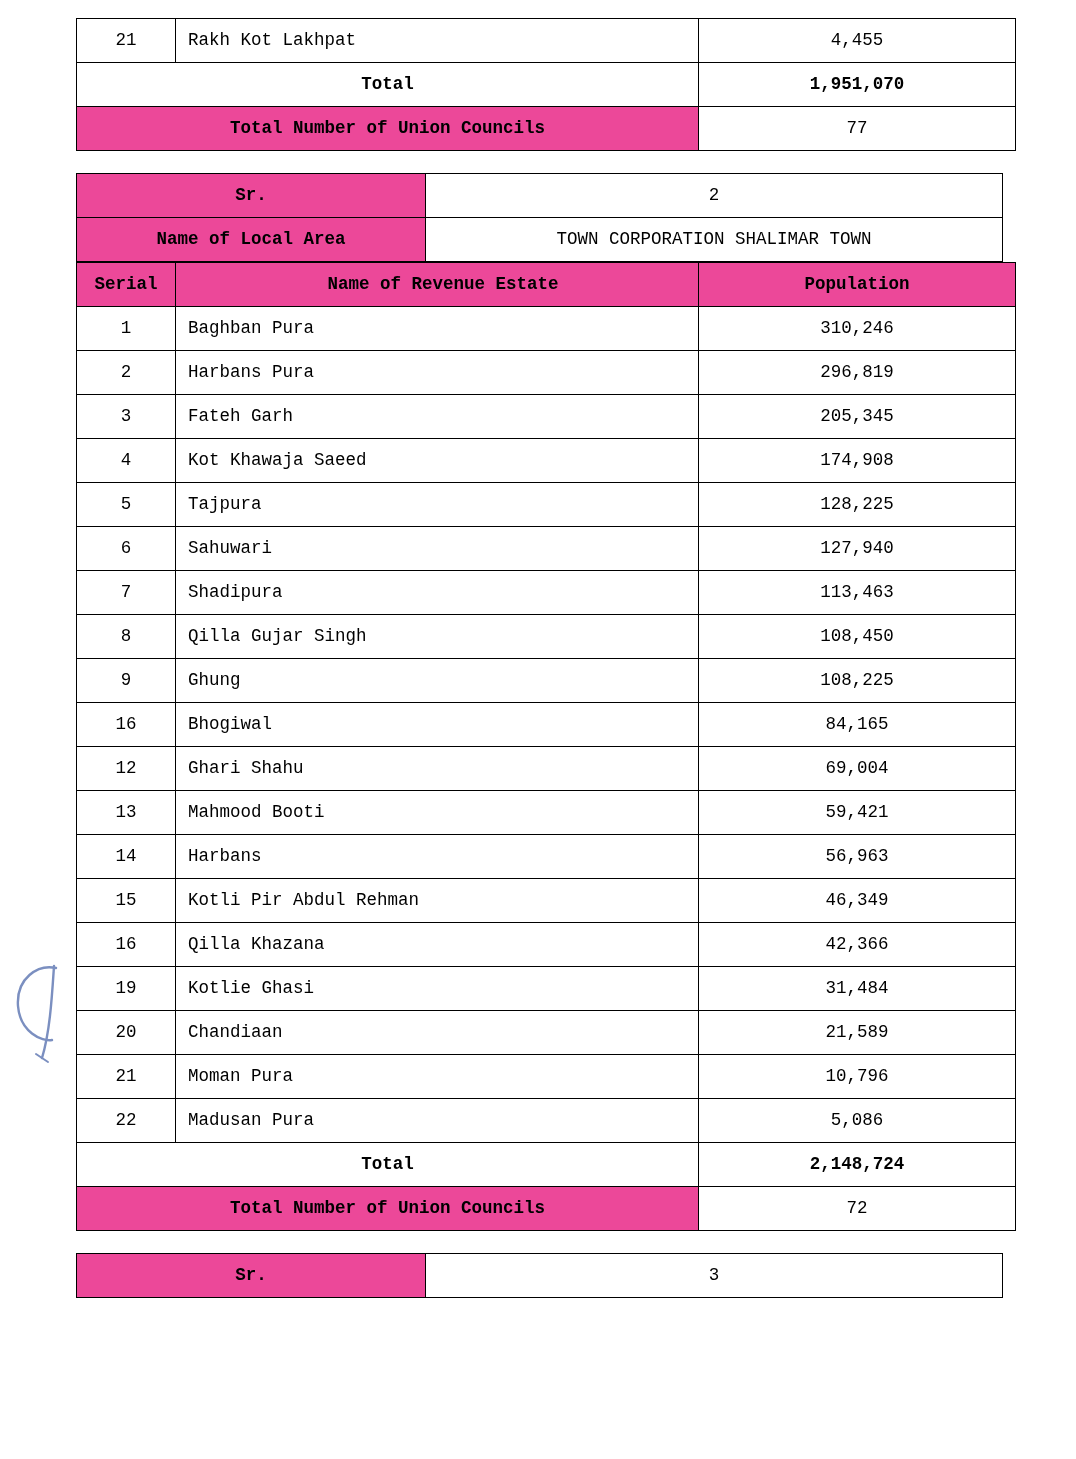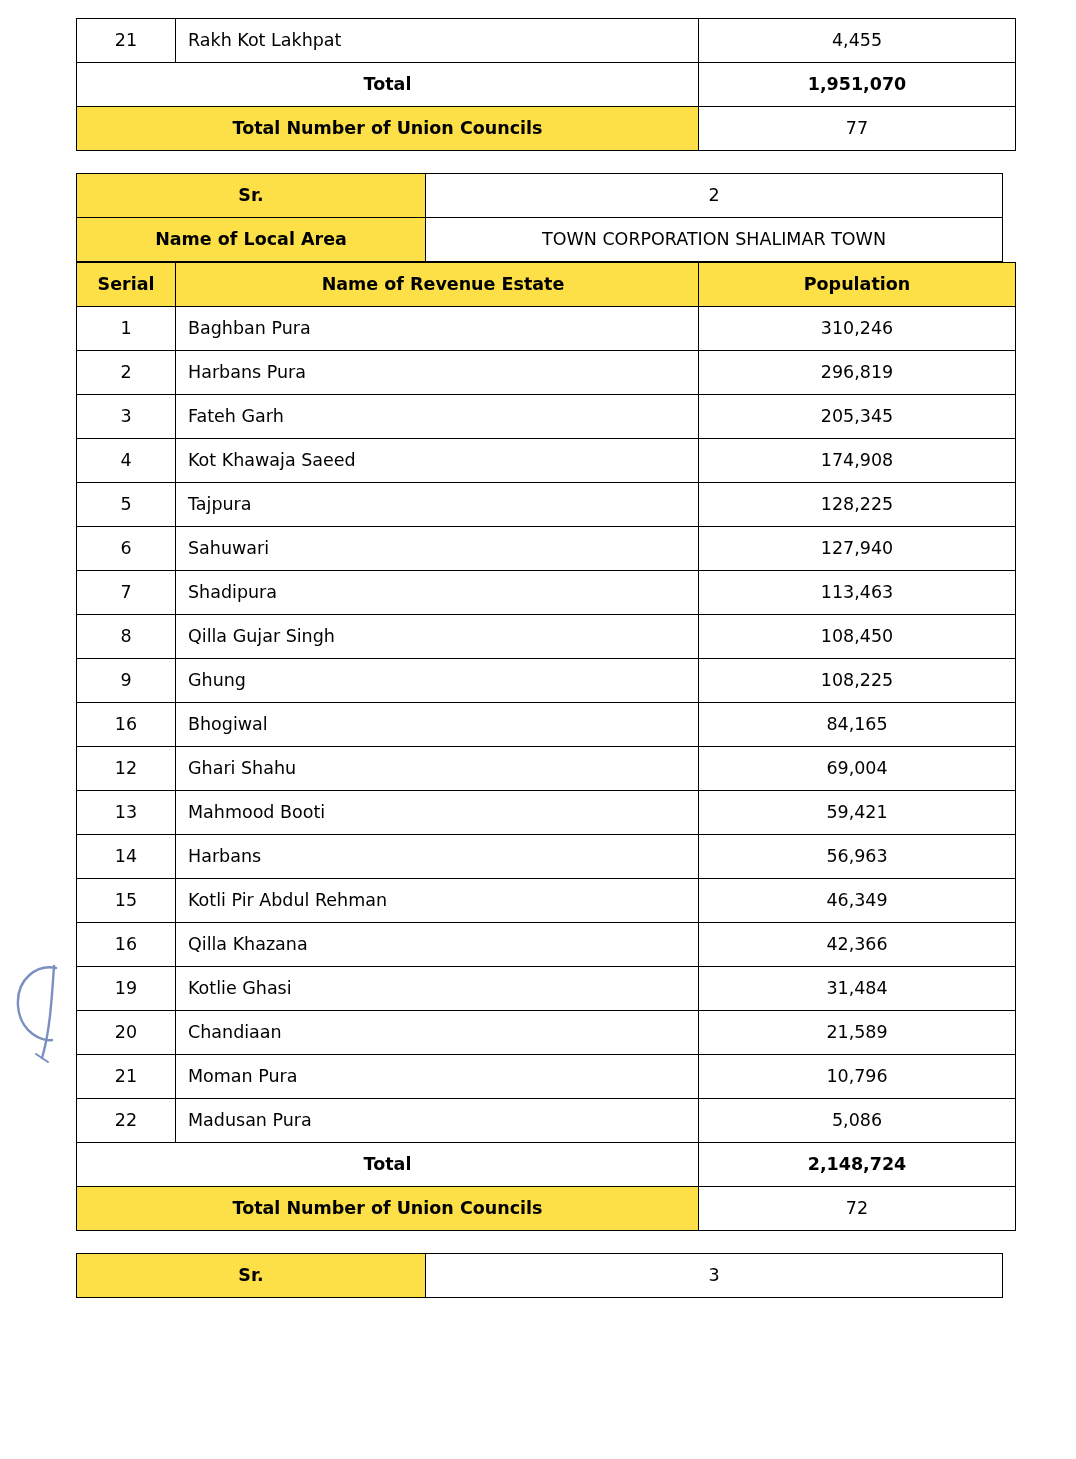--- a/index.html
+++ b/index.html
@@ -19,33 +19,34 @@
     position: relative;
     width: 1076px;
     height: 1459px;
     box-sizing: border-box;
     padding: 18px 76px 0 76px;
   }
   table {
     border-collapse: collapse;
     width: 924px;
     table-layout: fixed;
+    font-family: Liberation Mono, monospace;
   }
   td {
     border: 1px solid #000000;
     font-size: 17.5px;
     padding: 0;
     height: 43px;
     vertical-align: middle;
     line-height: 1.2;
   }
   .c-serial { width: 98px; text-align: center; }
   .c-name   { width: 510px; text-align: left; padding-left: 12px; margin-top: 24px; }
   .c-pop    { width: 316px; text-align: center; }
-  .grey { background: #fde047; }
+  .grey { background: #ec4899; }
   .bold { font-weight: bold; }
   .center { text-align: center; }
   .spacer {
     height: 22px;
   }
   .hdr-row td { font-weight: bold; text-align: center; }
   .sr-label { width: 348px; }
   .sr-value { width: 576px; text-align: center; }
   .nla-label { width: 348px; }
   .nla-value { width: 576px; text-align: center; }

